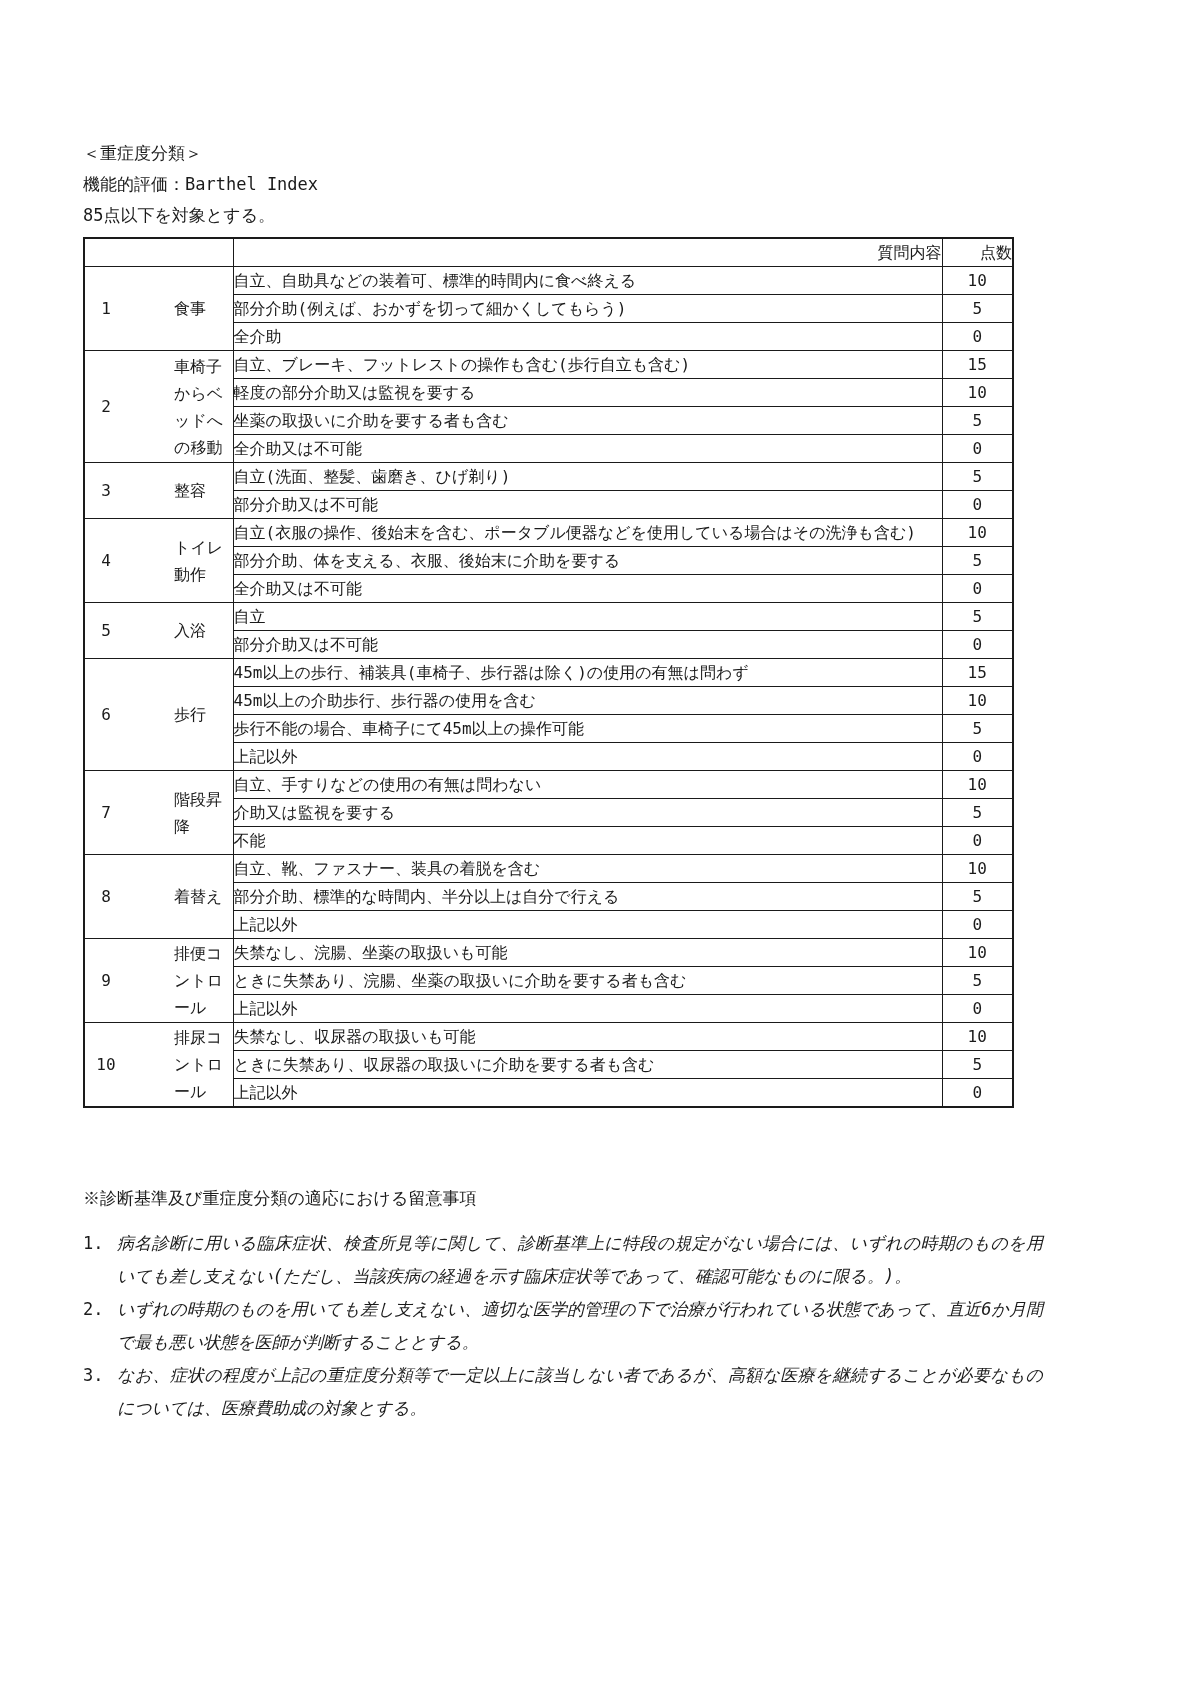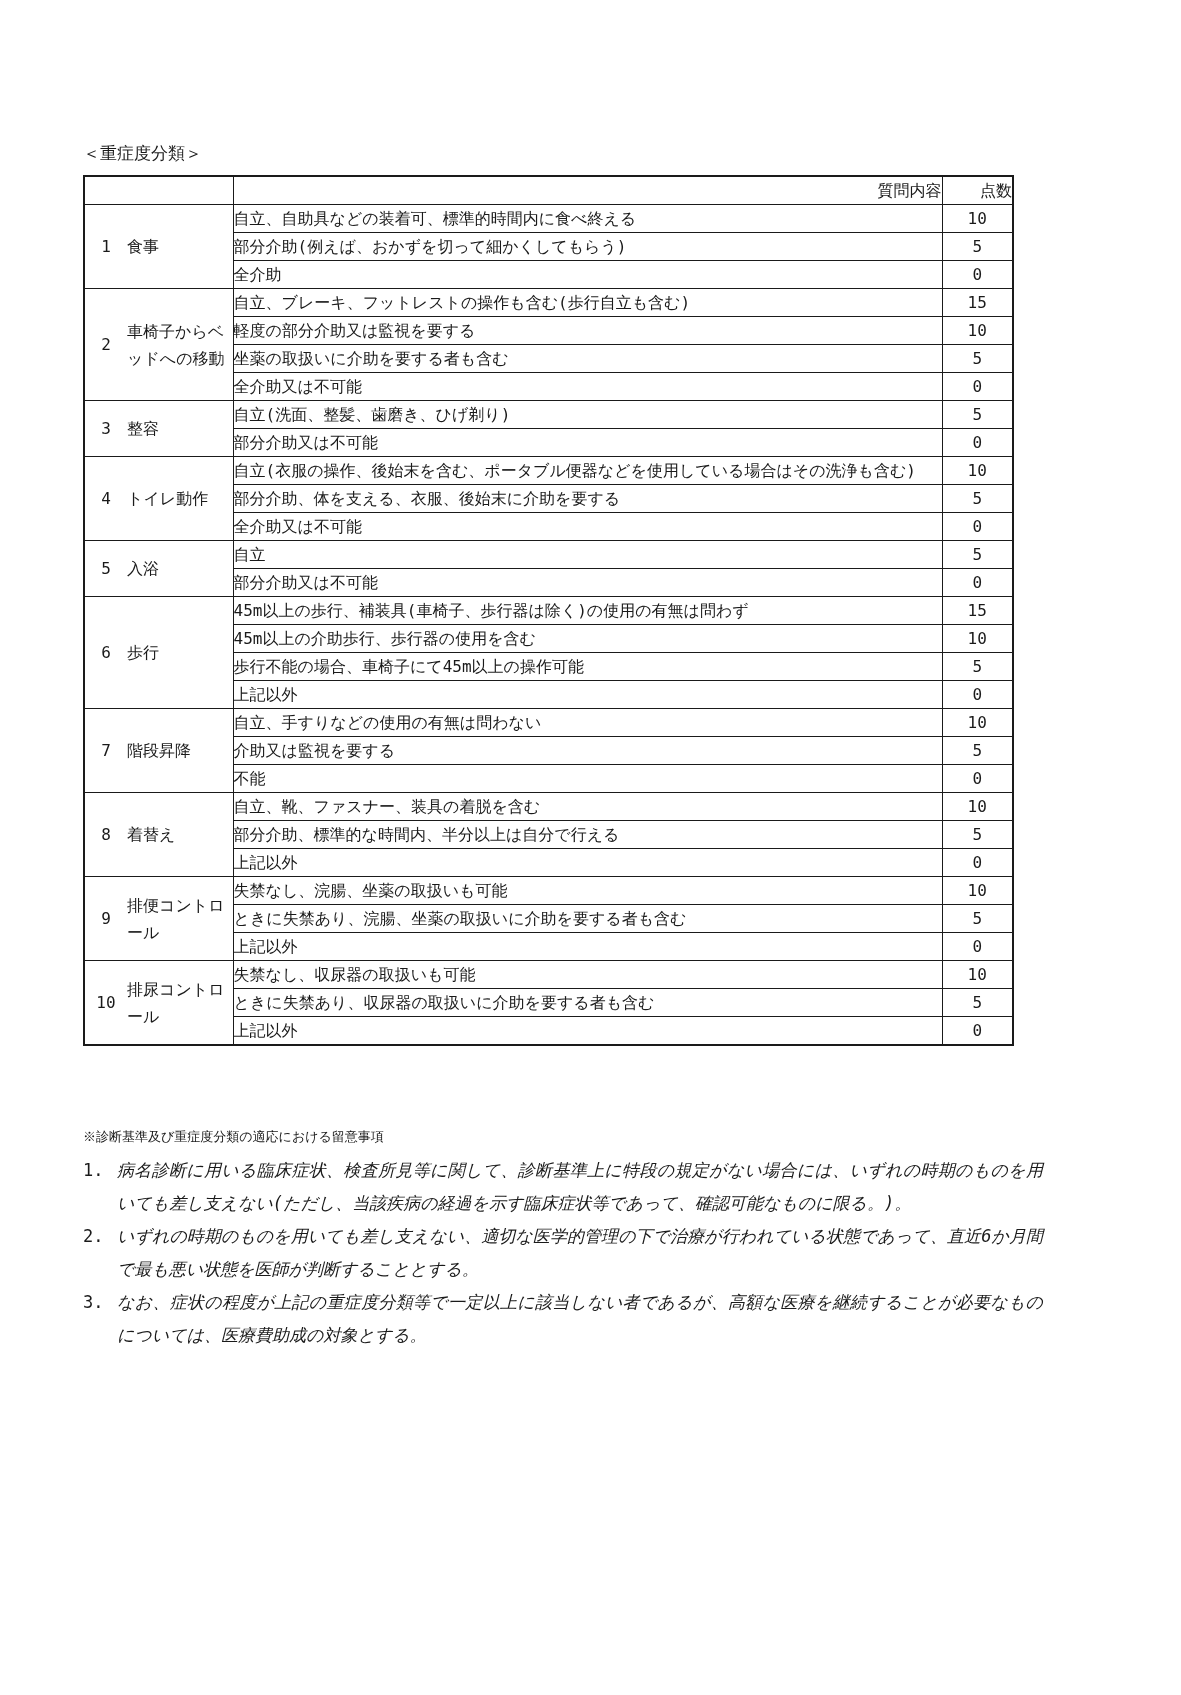--- a/index.html
+++ b/index.html
@@ -68,29 +68,30 @@
   }
   .item-num {
     flex: 0 0 42px;
     text-align: center;
   }
   .item-label {
     flex: 1 1 auto;
     padding-right: 8px;
     word-break: break-all;
     line-height: 27px;
+    margin-left: 47px;
   }
   .notes {
     margin-top: 74px;
     width: 960px;
   }
   .notes-title {
-    font-size: 13px;
+    font-size: 17px;
     line-height: 33px;
-    margin-bottom: 1px;
+    margin-bottom: 12px;
   }
   .note-item {
     display: flex;
     font-size: 17px;
     line-height: 33px;
   }
   .note-num {
     flex: 0 0 34px;
   }
   .note-text {
@@ -100,20 +101,22 @@
     font-style: italic;
   }
 </style>
 </head>
 <body>
 
 <div class="page">
 
   <div class="heading-block">
     <div class="heading-line">＜重症度分類＞</div>
+    <div class="heading-line">機能的評価：Barthel Index</div>
+    <div class="heading-line">85点以下を対象とする。</div>
   </div>
 
   <table class="barthel">
     <colgroup>
       <col class="c-item">
       <col class="c-q">
       <col class="c-score">
     </colgroup>
     <thead>
       <tr class="h-row">

